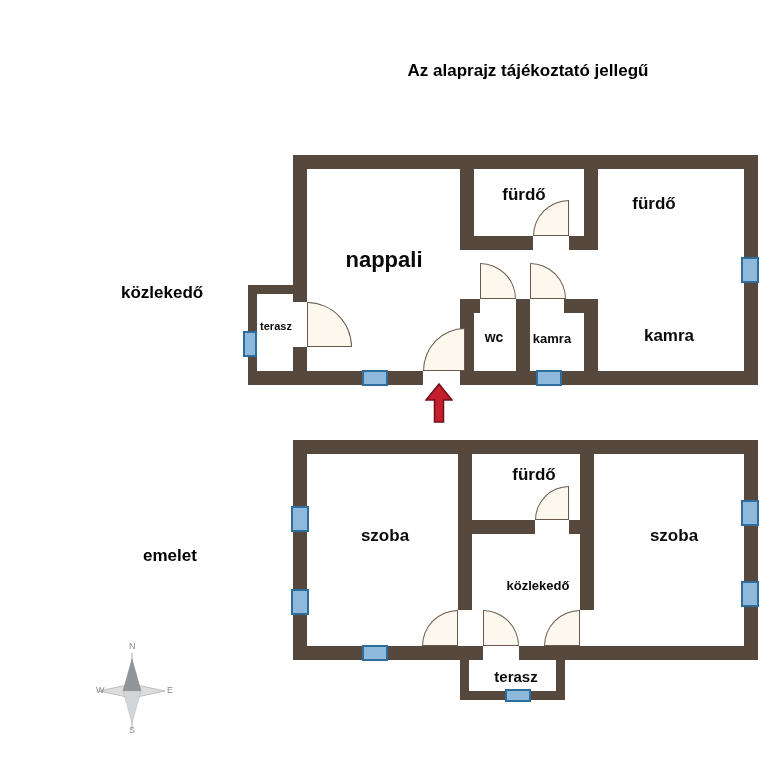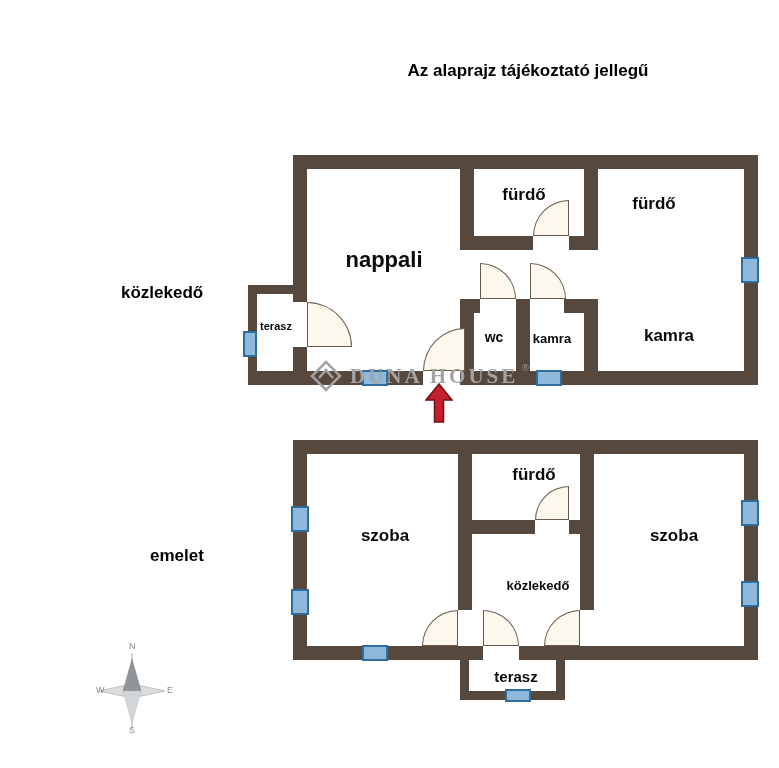--- a/index.html
+++ b/index.html
@@ -78,31 +78,23 @@
     <div class="room-label label-z" style="left:446px;top:329px;width:40px;font-size:14px;">wc</div>
     <div class="room-label label-z" style="left:494px;top:331px;width:60px;font-size:13px;">kamra</div>
     <div class="room-label label-z" style="left:591px;top:326px;width:100px;font-size:17px;">kamra</div>
     <div class="room-label label-z" style="left:214px;top:320px;width:68px;font-size:11px;">terasz</div>
 
     <svg class="entrance-arrow" width="28" height="40" viewBox="0 0 28 40">
       <polygon points="14,1 27,17 18.5,17 18.5,39 9.5,39 9.5,17 1,17"></polygon>
     </svg>
   </div>
 
-  <div class="watermark">
-    <svg width="32" height="32" viewBox="0 0 32 32">
-      <polygon points="16,2 30,16 16,30 2,16" fill="none" stroke="#a3a3a3" stroke-width="2.5"></polygon>
-      <polyline points="9,18 16,10 23,18" fill="none" stroke="#a3a3a3" stroke-width="2.5"></polyline>
-    </svg>
-    <span class="watermark-text">DUNA HOUSE</span>
-    <span class="watermark-reg">®</span>
-  </div>
 
   <div>
-    <div class="floor-label" style="left:122px;top:546px;">emelet</div>
+    <div class="floor-label" style="left:115px;top:546px;">emelet</div>
 
     <div class="wall" style="left:265px;top:440px;width:465px;height:14px;"></div>
     <div class="wall" style="left:265px;top:440px;width:14px;height:220px;"></div>
     <div class="wall" style="left:716px;top:440px;width:14px;height:220px;"></div>
     <div class="wall" style="left:265px;top:646px;width:190px;height:14px;"></div>
     <div class="wall" style="left:491px;top:646px;width:239px;height:14px;"></div>
 
     <div class="wall" style="left:430px;top:440px;width:14px;height:170px;"></div>
     <div class="wall" style="left:552px;top:440px;width:14px;height:170px;"></div>
     <div class="wall" style="left:430px;top:520px;width:77px;height:14px;"></div>

